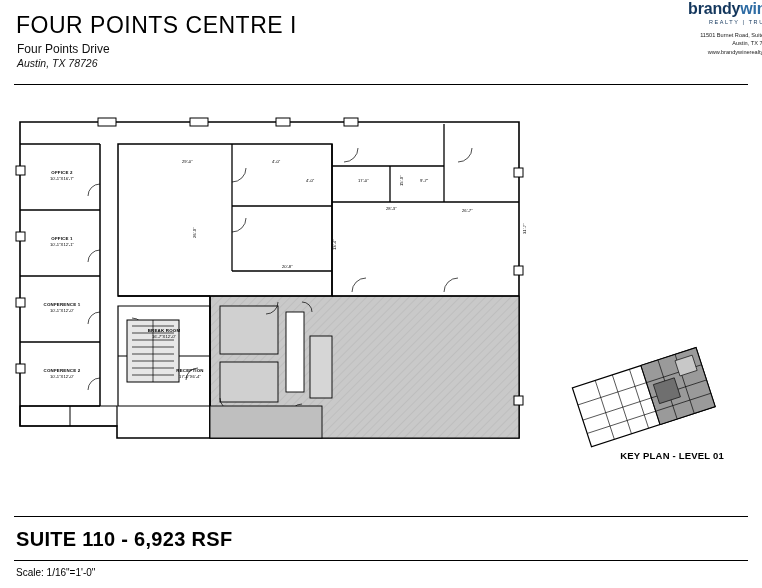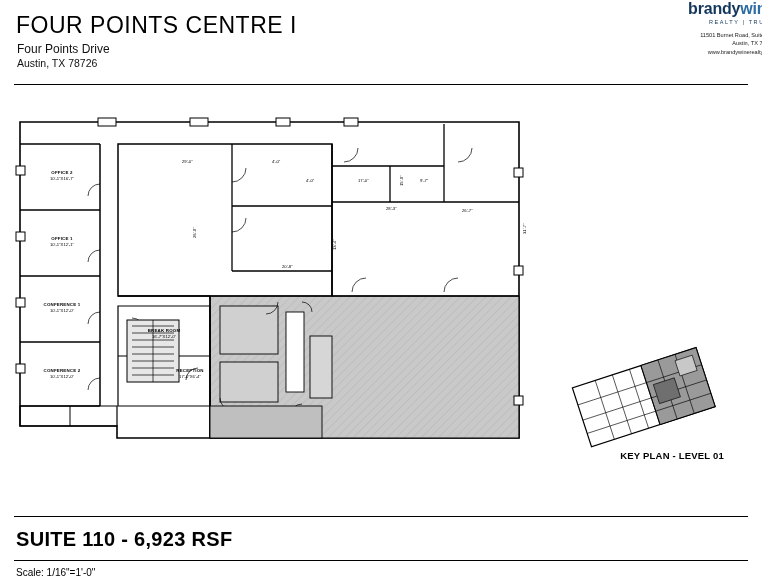--- a/index.html
+++ b/index.html
@@ -15,21 +15,21 @@
 
   
   .header{position:absolute;left:0;top:0;width:762px;height:78px;padding-left:27px;}
   .title{
     position:absolute;left:16px;top:12px;
     font-size:23px;letter-spacing:.5px;font-weight:400;
     font-family:"Liberation Sans", sans-serif;
     color:#000;
   }
   .addr1{position:absolute;left:17px;top:42px;font-size:12px;color:#111;}
-  .addr2{position:absolute;left:17px;top:57px;font-size:10.5px;color:#111;}
+  .addr2{position:absolute;left:17px;top:57px;font-size:10.5px;color:#111;font-style:italic;}
 
   .brand{position:absolute;right:14px;top:0;text-align:right;}
   .brand-name{font-size:16px;font-weight:bold;color:#13365c;letter-spacing:-.2px;}
   .brand-name .bw-light{color:#2e6ca4;font-weight:bold;}
   .brand-sub{font-size:5.5px;letter-spacing:1.6px;color:#13365c;margin-top:1px;}
   .brand-addr{margin-top:6px;font-size:5.6px;line-height:1.5;color:#222;}
 
   .hr-top{position:absolute;left:14px;top:84px;width:734px;height:1px;background:#000;}
 
   

